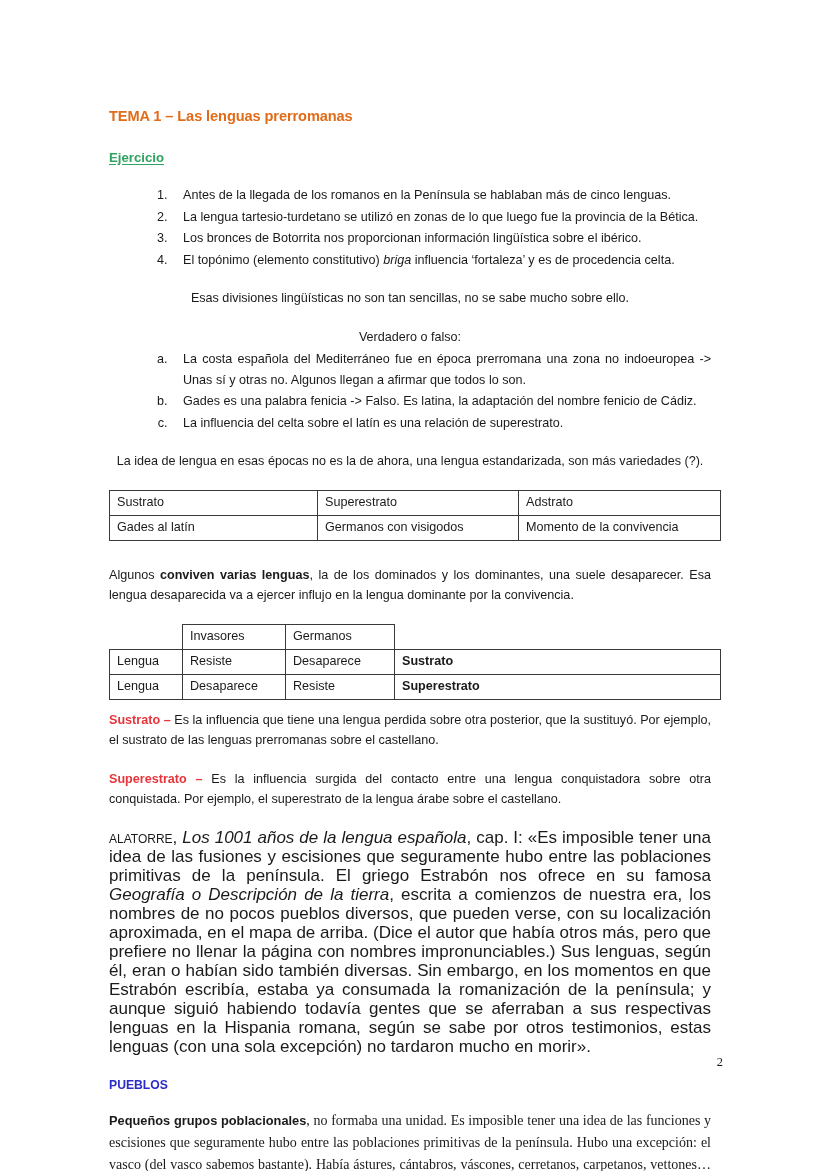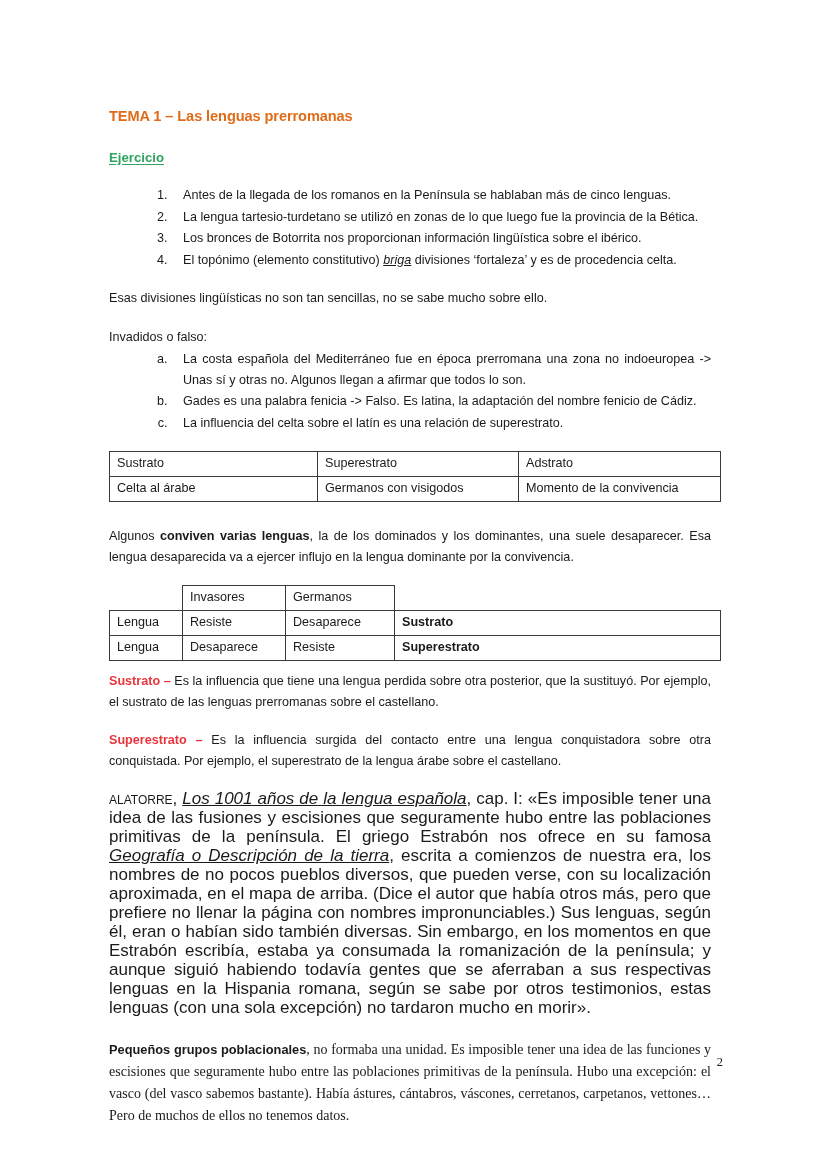--- a/index.html
+++ b/index.html
@@ -40,21 +40,21 @@
     display: inline-block;
     line-height: 1.2;
   }
   p.body-text {
     font-size: 12.6px;
     line-height: 20.5px;
     margin: 0 0 18px 0;
     text-align: justify;
     color: #1a1a1a;
   }
-  p.body-text.left { text-align: left; }
+  p.body-text.left { text-align: center; }
 
   ol.num-list, ol.alpha-list {
     margin: 0 0 18px 0;
     padding: 0 0 0 48px;
     font-size: 12.6px;
     line-height: 20.5px;
   }
   ol.num-list { list-style-type: decimal; padding-left: 62px; }
   ol.alpha-list { list-style-type: lower-alpha; padding-left: 62px; }
   ol.num-list li, ol.alpha-list li {
@@ -98,21 +98,21 @@
     font-size: 17px;
     line-height: 19px;
     text-align: justify;
     margin: 0 0 22px 0;
   }
   .smallcaps {
     font-variant: small-caps;
     text-transform: lowercase;
   }
   .smallcaps::first-letter { text-transform: uppercase; }
-  em, .ital { font-style: italic; text-decoration: underline; }
+  em, .ital { font-style: italic; }
   .section-pueblos {
     font-size: 12.2px;
     font-weight: bold;
     color: #2B2BC9;
     margin: 0 0 18px 0;
     line-height: 1.2;
   }
   p.serif-text {
     font-family: "Liberation Serif", serif;
     font-size: 14px;
@@ -139,48 +139,49 @@
   <h1 class="doc-title">TEMA 1 – Las lenguas prerromanas</h1>
 
   <div>
     <span class="section-ejercicio">Ejercicio</span>
   </div>
 
   <ol class="num-list">
     <li>Antes de la llegada de los romanos en la Península se hablaban más de cinco lenguas.</li>
     <li>La lengua tartesio-turdetano se utilizó en zonas de lo que luego fue la provincia de la Bética.</li>
     <li>Los bronces de Botorrita nos proporcionan información lingüística sobre el ibérico.</li>
-    <li><span>El topónimo (elemento constitutivo) </span><em>briga</em><span> divisiones ‘fortaleza’ y es de procedencia celta.</span></li>
+    <li><span>El topónimo (elemento constitutivo) </span><em>briga</em><span> influencia ‘fortaleza’ y es de procedencia celta.</span></li>
   </ol>
 
   <p class="body-text left">Esas divisiones lingüísticas no son tan sencillas, no se sabe mucho sobre ello.</p>
 
-  <p class="body-text left" style="margin-bottom:2px">Invadidos o falso:</p>
+  <p class="body-text left" style="margin-bottom:2px">Verdadero o falso:</p>
 
   <ol class="alpha-list">
     <li>La costa española del Mediterráneo fue en época prerromana una zona no indoeuropea -&gt; Unas sí y otras no. Algunos llegan a afirmar que todos lo son.</li>
     <li>Gades es una palabra fenicia -&gt; Falso. Es latina, la adaptación del nombre fenicio de Cádiz.</li>
     <li>La influencia del celta sobre el latín es una relación de superestrato.</li>
   </ol>
 
+  <p class="body-text left">La idea de lengua en esas épocas no es la de ahora, una lengua estandarizada, son más variedades (?).</p>
 
   <table class="doc-table t1">
     <colgroup>
         <col style="width:208px">
         <col style="width:201px">
         <col style="width:202px">
       </colgroup>
     <tbody>
       <tr>
         <td>Sustrato</td>
         <td>Superestrato</td>
         <td>Adstrato</td>
       </tr>
       <tr>
-        <td>Celta al árabe</td>
+        <td>Gades al latín</td>
         <td>Germanos con visigodos</td>
         <td>Momento de la convivencia</td>
       </tr>
     </tbody>
   </table>
 
   <p class="body-text"><span>Algunos </span><b>conviven varias lenguas</b><span>, la de los dominados y los dominantes, una suele desaparecer. Esa lengua desaparecida va a ejercer influjo en la lengua dominante por la convivencia.</span></p>
 
   <table class="doc-table t2">
     <colgroup>
@@ -210,18 +211,19 @@
       </tr>
     </tbody>
   </table>
 
   <p class="def-line"><span class="def-term">Sustrato</span><span class="def-term"> – </span><span>Es la influencia que tiene una lengua perdida sobre otra posterior, que la sustituyó. Por ejemplo, el sustrato de las lenguas prerromanas sobre el castellano.</span></p>
 
   <p class="def-line"><span class="def-term">Superestrato</span><span class="def-term"> – </span><span>Es la influencia surgida del contacto entre una lengua conquistadora sobre otra conquistada. Por ejemplo, el superestrato de la lengua árabe sobre el castellano.</span></p>
 
   <p class="quote-block"><span class="smallcaps">ALATORRE</span><span>, </span><em>Los 1001 años de la lengua española</em><span>, cap. I: «Es imposible tener una idea de las fusiones y escisiones que seguramente hubo entre las poblaciones primitivas de la península. El griego Estrabón nos ofrece en su famosa </span><em>Geografía o Descripción de la tierra</em><span>, escrita a comienzos de nuestra era, los nombres de no pocos pueblos diversos, que pueden verse, con su localización aproximada, en el mapa de arriba. (Dice el autor que había otros más, pero que prefiere no llenar la página con nombres impronunciables.) Sus lenguas, según él, eran o habían sido también diversas. Sin embargo, en los momentos en que Estrabón escribía, estaba ya consumada la romanización de la península; y aunque siguió habiendo todavía gentes que se aferraban a sus respectivas lenguas en la Hispania romana, según se sabe por otros testimonios, estas lenguas (con una sola excepción) no tardaron mucho en morir».</span></p>
 
+  <div class="section-pueblos">PUEBLOS</div>
 
   <p class="serif-text"><b>Pequeños grupos poblacionales</b><span>, no formaba una unidad. Es imposible tener una idea de las funciones y escisiones que seguramente hubo entre las poblaciones primitivas de la península. Hubo una excepción: el vasco (del vasco sabemos bastante). Había ástures, cántabros, váscones, cerretanos, carpetanos, vettones… Pero de muchos de ellos no tenemos datos.</span></p>
 
 </div>
 
 <div class="page-number">2</div>
 
 </body></html>

